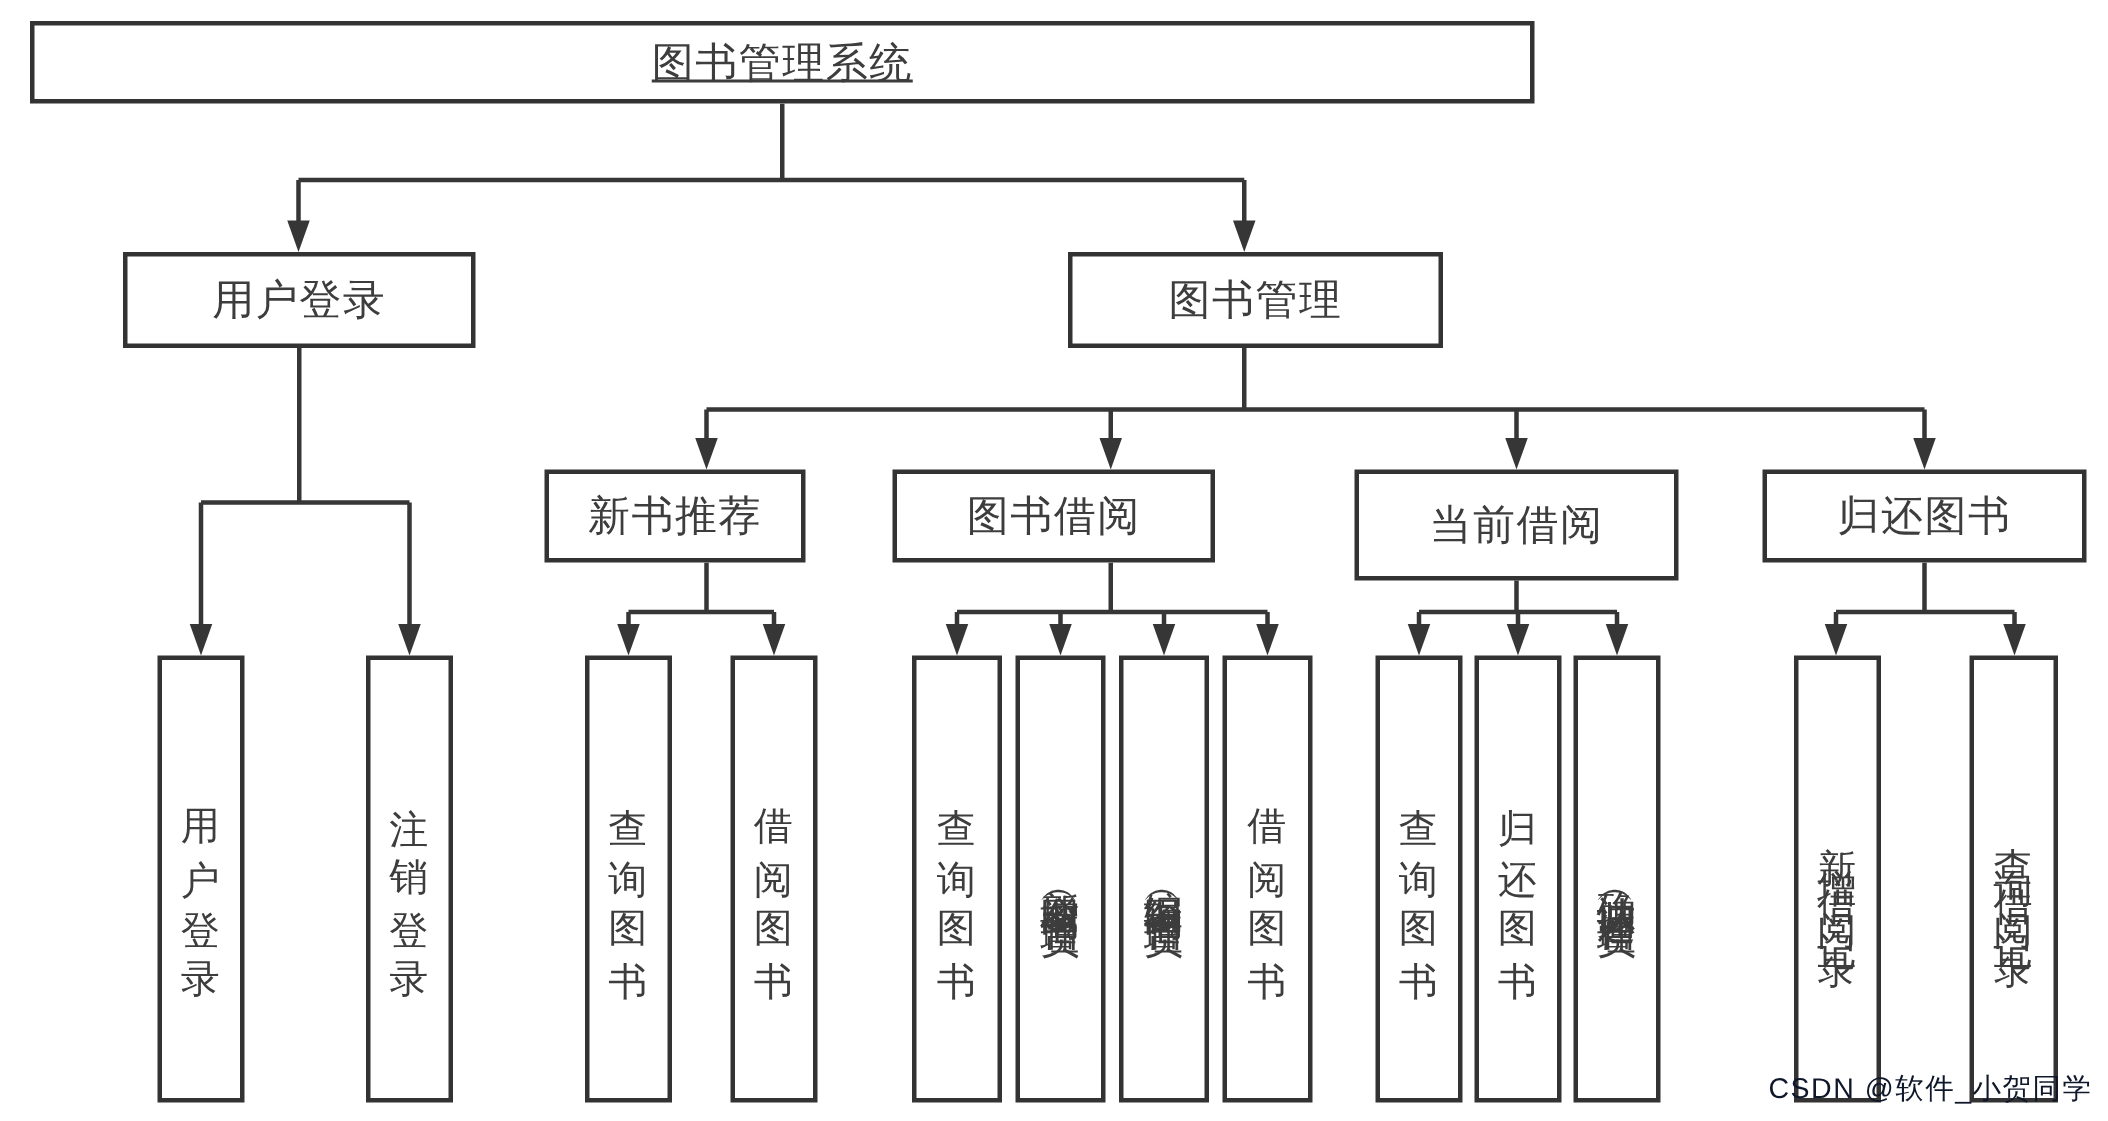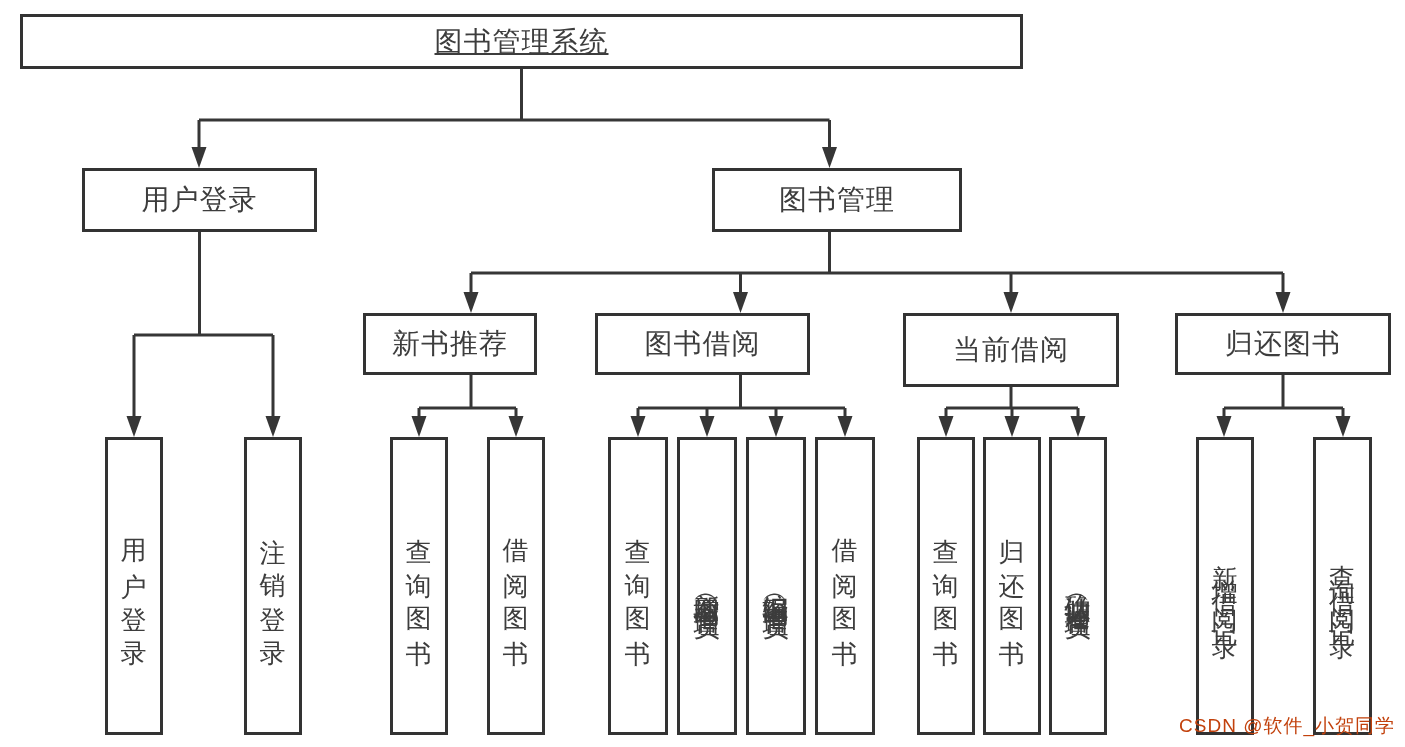--- a/index.html
+++ b/index.html
@@ -27,21 +27,21 @@
     writing-mode:vertical-rl;
     text-orientation:mixed;
     font-size:26px;
     line-height:1;
     white-space:nowrap;
   }
   .watermark{
     position:absolute;
     right:10px;top:713px;
     font-size:19px;
-    color:#c2410c;
+    color:#0f172a;
     letter-spacing:1px;
     z-index:3;
     white-space:nowrap;
   }
 </style>
 </head>
 <body>
 
 <div class="canvas">
 

